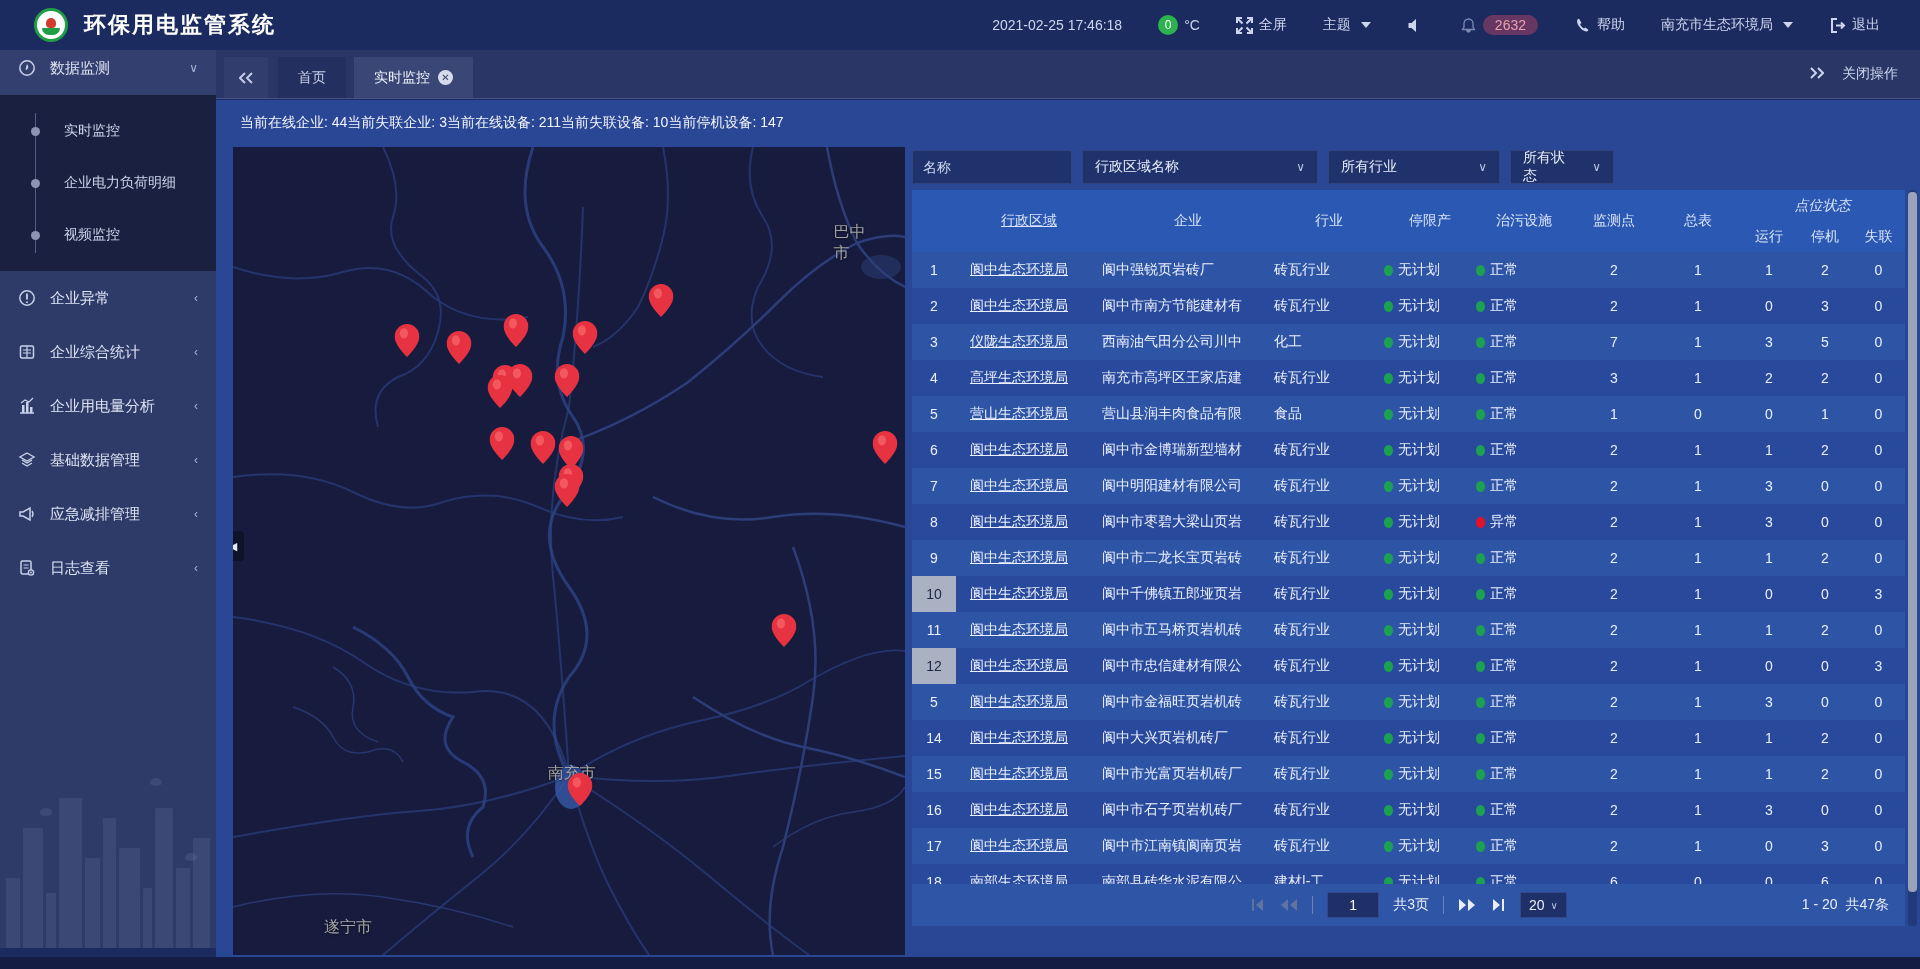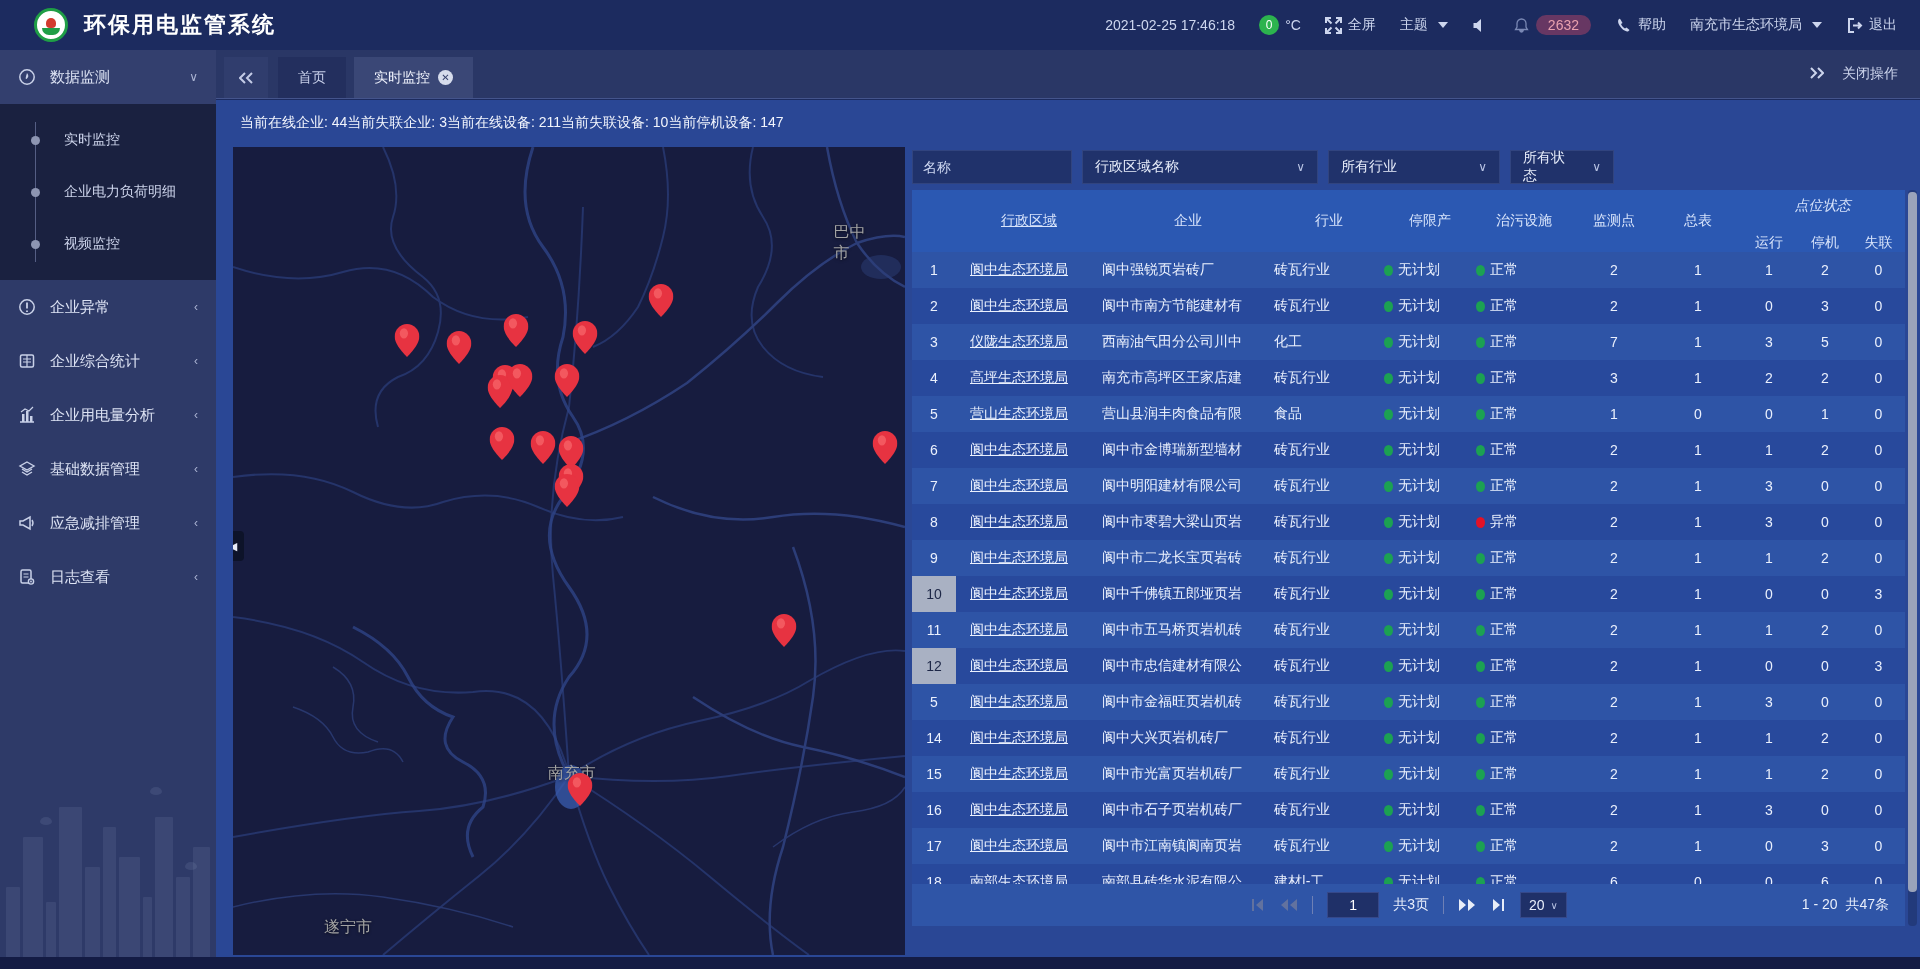--- a/index.html
+++ b/index.html
@@ -5,30 +5,30 @@
   html,body{margin:0;padding:0;background:#0e1430;}
   *{box-sizing:border-box;font-family:"Liberation Sans","DejaVu Sans",sans-serif;}
   #app{position:relative;width:1920px;height:969px;background:#1c2b5f;overflow:hidden;}
 
   
   #header{position:absolute;left:0;top:0;width:1920px;height:50px;background:#1c2b5f;display:flex;align-items:center;z-index:30;}
   .logo{width:34px;height:34px;border-radius:50%;background:#fff;border:3px solid #1f9e46;margin-left:34px;position:relative;flex:0 0 auto;}
   .logo::before{content:"";position:absolute;left:9px;top:7px;width:10px;height:10px;border-radius:50% 50% 4px 4px;background:#d23a2e;}
   .logo::after{content:"";position:absolute;left:5px;bottom:4px;width:18px;height:7px;border-radius:0 0 9px 9px;background:#1f9e46;}
   .app-title{color:#ffffff;font-size:22px;font-weight:bold;margin-left:16px;letter-spacing:2px;}
-  #header-right{margin-left:auto;display:flex;align-items:center;gap:24px;padding-right:23px;color:#cdd6ee;font-size:14px;justify-content:space-between;}
+  #header-right{margin-left:auto;display:flex;align-items:center;gap:36px;padding-right:40px;color:#cdd6ee;font-size:14px;justify-content:space-between;}
   .hdr-item{display:flex;align-items:center;gap:6px;cursor:pointer;white-space:nowrap;}
   .temp-badge{width:20px;height:20px;border-radius:50%;background:#2cb34e;color:#fff;font-size:12px;display:flex;align-items:center;justify-content:center;}
   .notif-pill{background:rgba(208,72,104,.42);color:#e9a1af;border-radius:10px;padding:2px 12px;font-size:14px;}
   .caret-down{display:inline-block;width:0;height:0;border-left:5px solid transparent;border-right:5px solid transparent;border-top:6px solid #cdd6ee;margin-left:4px;}
   .hicon{width:17px;height:17px;display:inline-block;}
   .hicon svg{display:block;}
 
   
-  #sidebar{position:absolute;left:0;top:50px;width:216px;height:907px;background:#2e3a68;z-index:20;overflow:hidden;}
+  #sidebar{position:absolute;left:0;top:41px;width:216px;height:907px;background:#2e3a68;z-index:20;overflow:hidden;}
   .menu-header{height:54px;display:flex;align-items:center;padding:0 18px;color:#dde3f4;font-size:15px;cursor:pointer;gap:14px;}
   .menu-header.expanded{background:#333f6e;}
   .menu-header .chev{margin-left:auto;color:#aab3d2;font-size:12px;}
   .submenu{background:#1a2140;padding:10px 0;position:relative;}
   .submenu-item{position:relative;height:52px;display:flex;align-items:center;padding-left:64px;color:#ccd3ea;font-size:14px;cursor:pointer;}
   .submenu-item .bullet{position:absolute;left:31px;width:9px;height:9px;border-radius:50%;background:#8d95b2;}
   .submenu .rail{position:absolute;left:35px;top:18px;bottom:18px;width:1px;background:#555e84;}
   .micon{width:18px;height:18px;flex:0 0 auto;}
   .micon svg{display:block;}
   #sidebar-cityscape{position:absolute;left:0;bottom:0;width:216px;height:190px;display:flex;align-items:flex-end;gap:3px;padding:0 6px;}
@@ -64,21 +64,21 @@
   .filter-input::placeholder{color:#cdd7f1;opacity:1;}
   .filter-select{height:34px;background:#20326b;border:1px solid #31447f;color:#e8eefb;font-size:14px;display:flex;align-items:center;padding:0 12px;cursor:pointer;}
   .filter-select .sel-caret{margin-left:auto;color:#b9c4e4;font-size:12px;padding-left:18px;}
 
   
   #table{position:absolute;left:696px;top:44px;width:993px;}
   .thead{background:#2b58b2;color:#d8e4fb;font-size:14px;height:62px;display:flex;}
   .th{display:flex;align-items:center;justify-content:center;}
   .th-group{display:flex;flex-direction:column;}
   .th-group .grp-label{flex:1;display:flex;align-items:center;justify-content:center;font-style:italic;text-align:center;}
-  .th-group .grp-cols{flex:1;display:flex;align-items:flex-end;}
+  .th-group .grp-cols{flex:1;display:flex;}
   .tbody{height:632px;overflow:hidden;}
   .tr{display:flex;height:36px;color:#eaf0fd;font-size:14px;cursor:pointer;}
   .tr.odd{background:#2e54a6;}
   .tr.even{background:#28499c;}
   .td{display:flex;align-items:center;overflow:hidden;white-space:nowrap;}
   .td.num{justify-content:center;}
   .no-cell{justify-content:center;}
   .no-cell.hl{background:#a9b1c3;color:#1d2747;}
   .dot{width:9px;height:11px;border-radius:50%;margin-right:5px;flex:0 0 auto;}
   .dot.green{background:#1ca152;}

